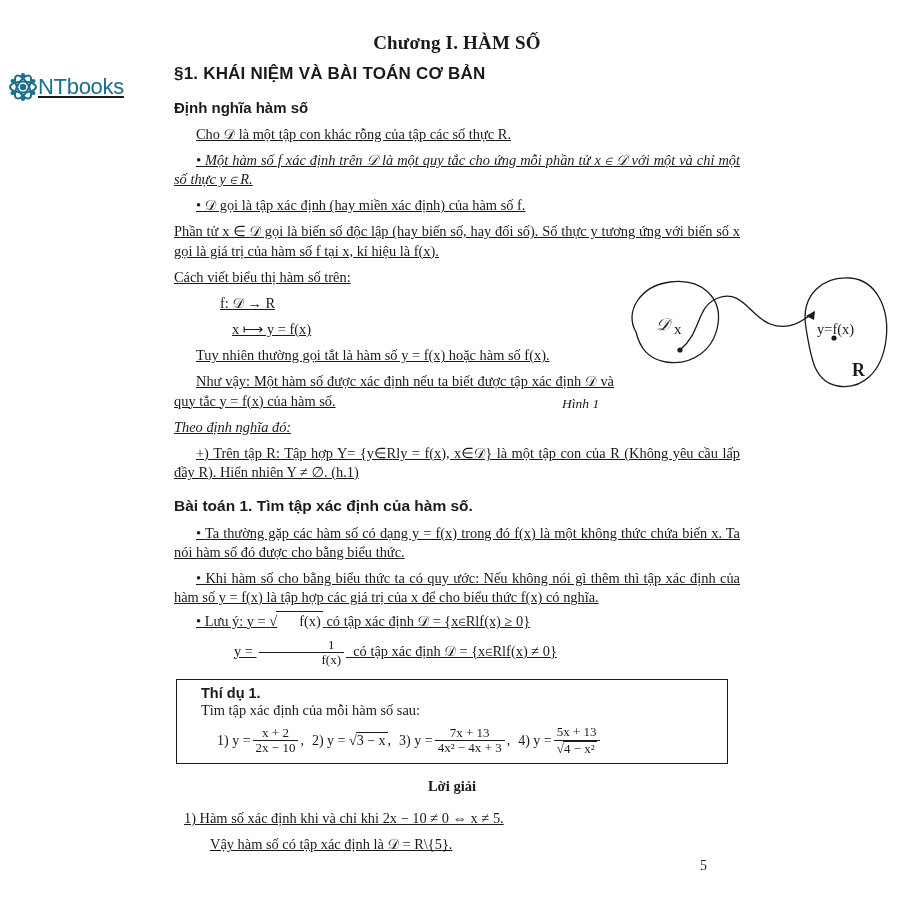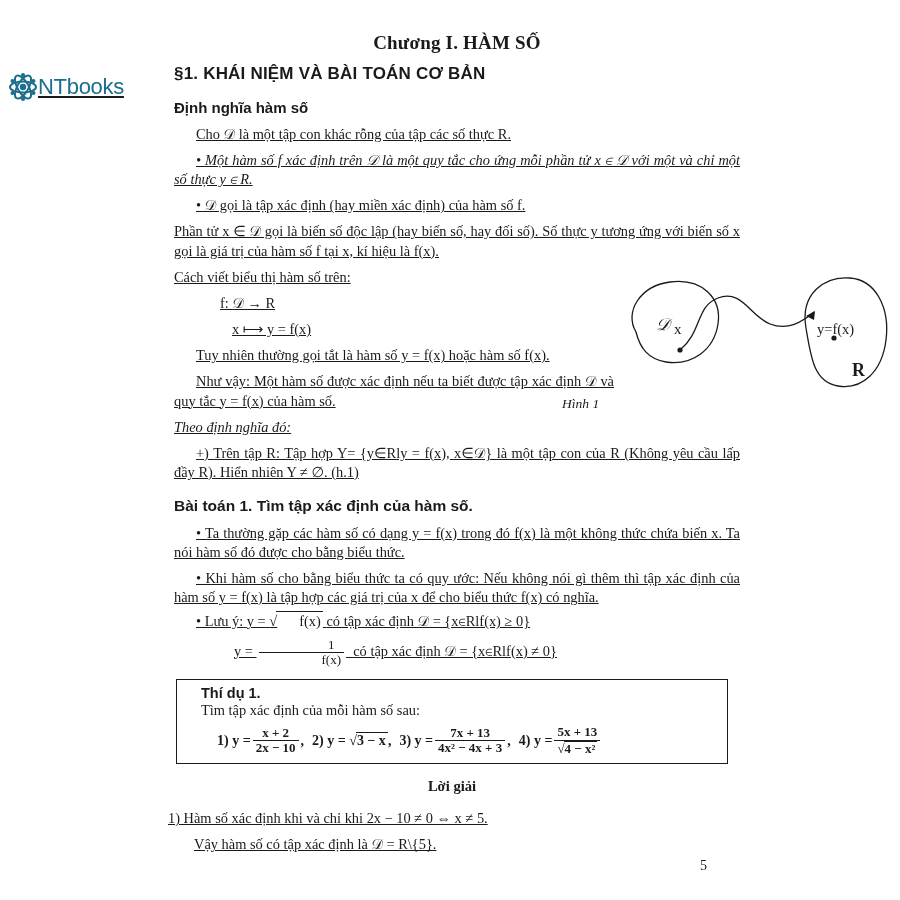--- a/index.html
+++ b/index.html
@@ -144,34 +144,34 @@
     margin-bottom: 1px;
   }
   .formula-row {
     display: flex;
     align-items: center;
     gap: 8px;
     margin-top: 6px;
     padding-left: 16px;
     font-size: 14px;
   }
-  .formula-row .item { display: flex; align-items: center; white-space: nowrap; font-weight: bold; }
+  .formula-row .item { display: flex; align-items: center; white-space: nowrap; }
 
   .solution-title {
     position: absolute;
     left: 176px;
     top: 778px;
     width: 552px;
     text-align: center;
     font-weight: bold;
     font-size: 14.6px;
   }
   .solution-body {
     position: absolute;
-    left: 168px;
+    left: 184px;
     top: 802px;
     width: 560px;
     font-size: 14.4px;
     line-height: 1.35;
   }
   .page-num {
     position: absolute;
     left: 700px;
     top: 858px;
     font-size: 14px;

